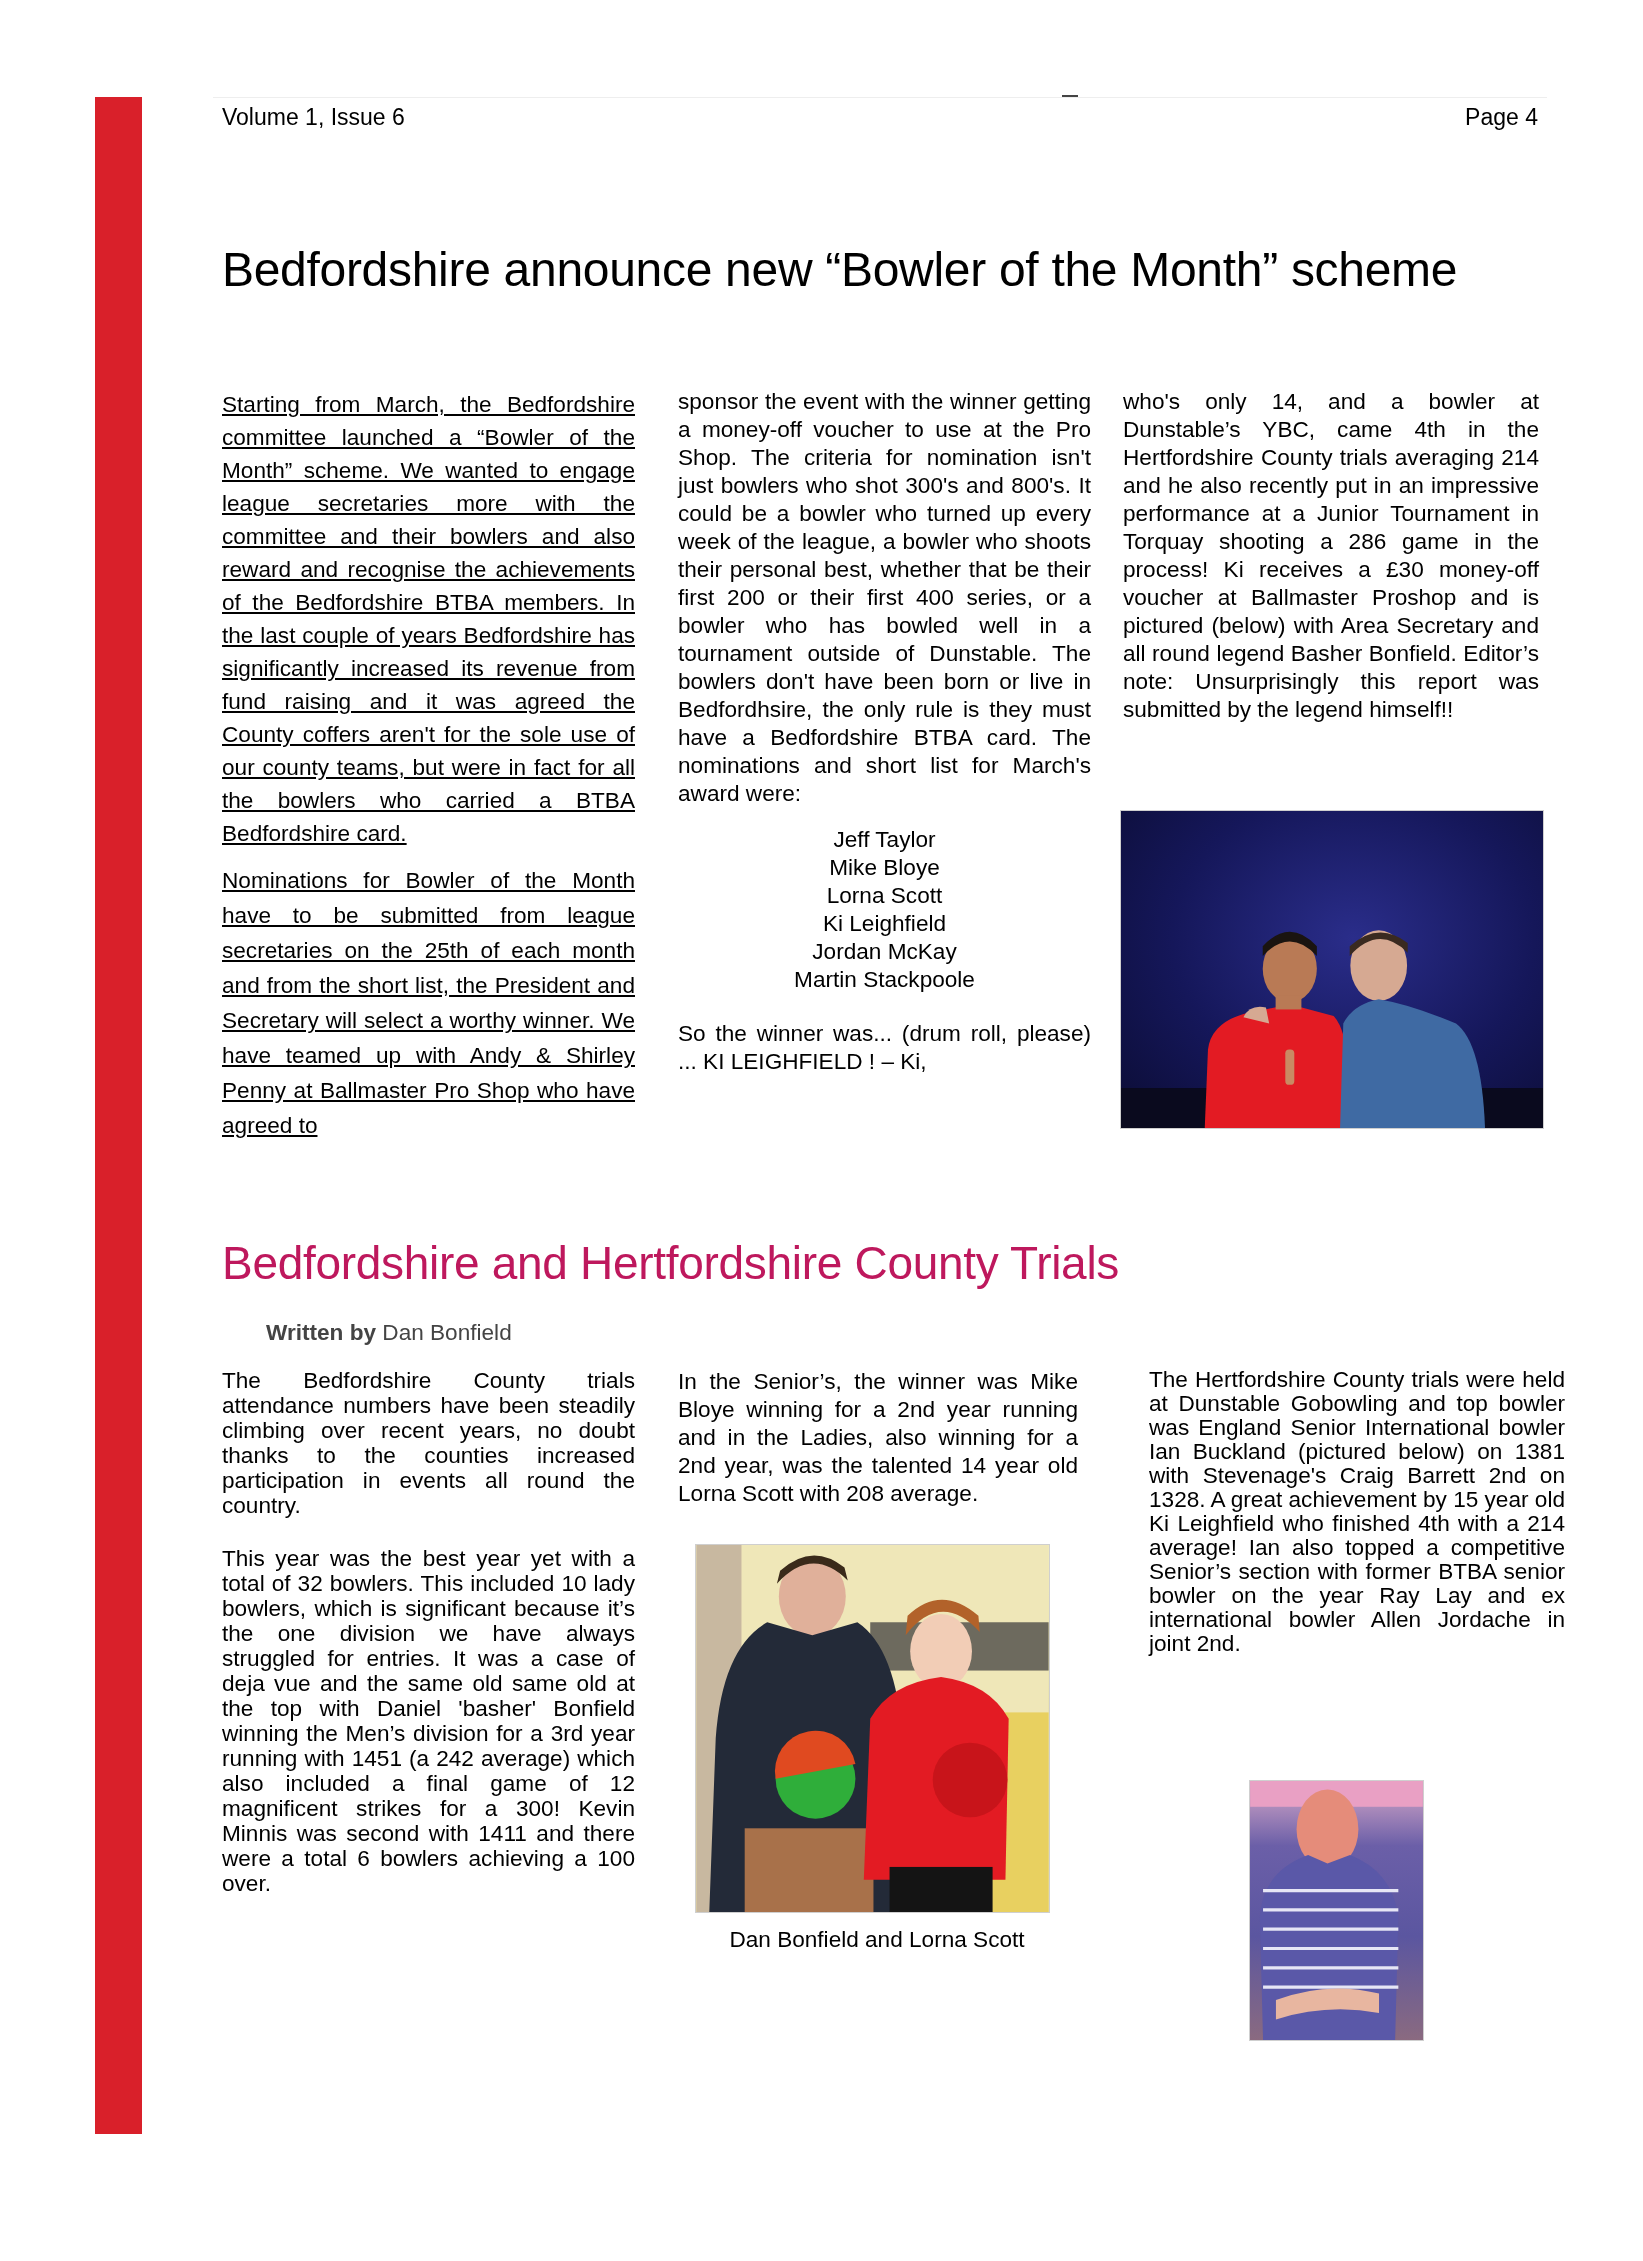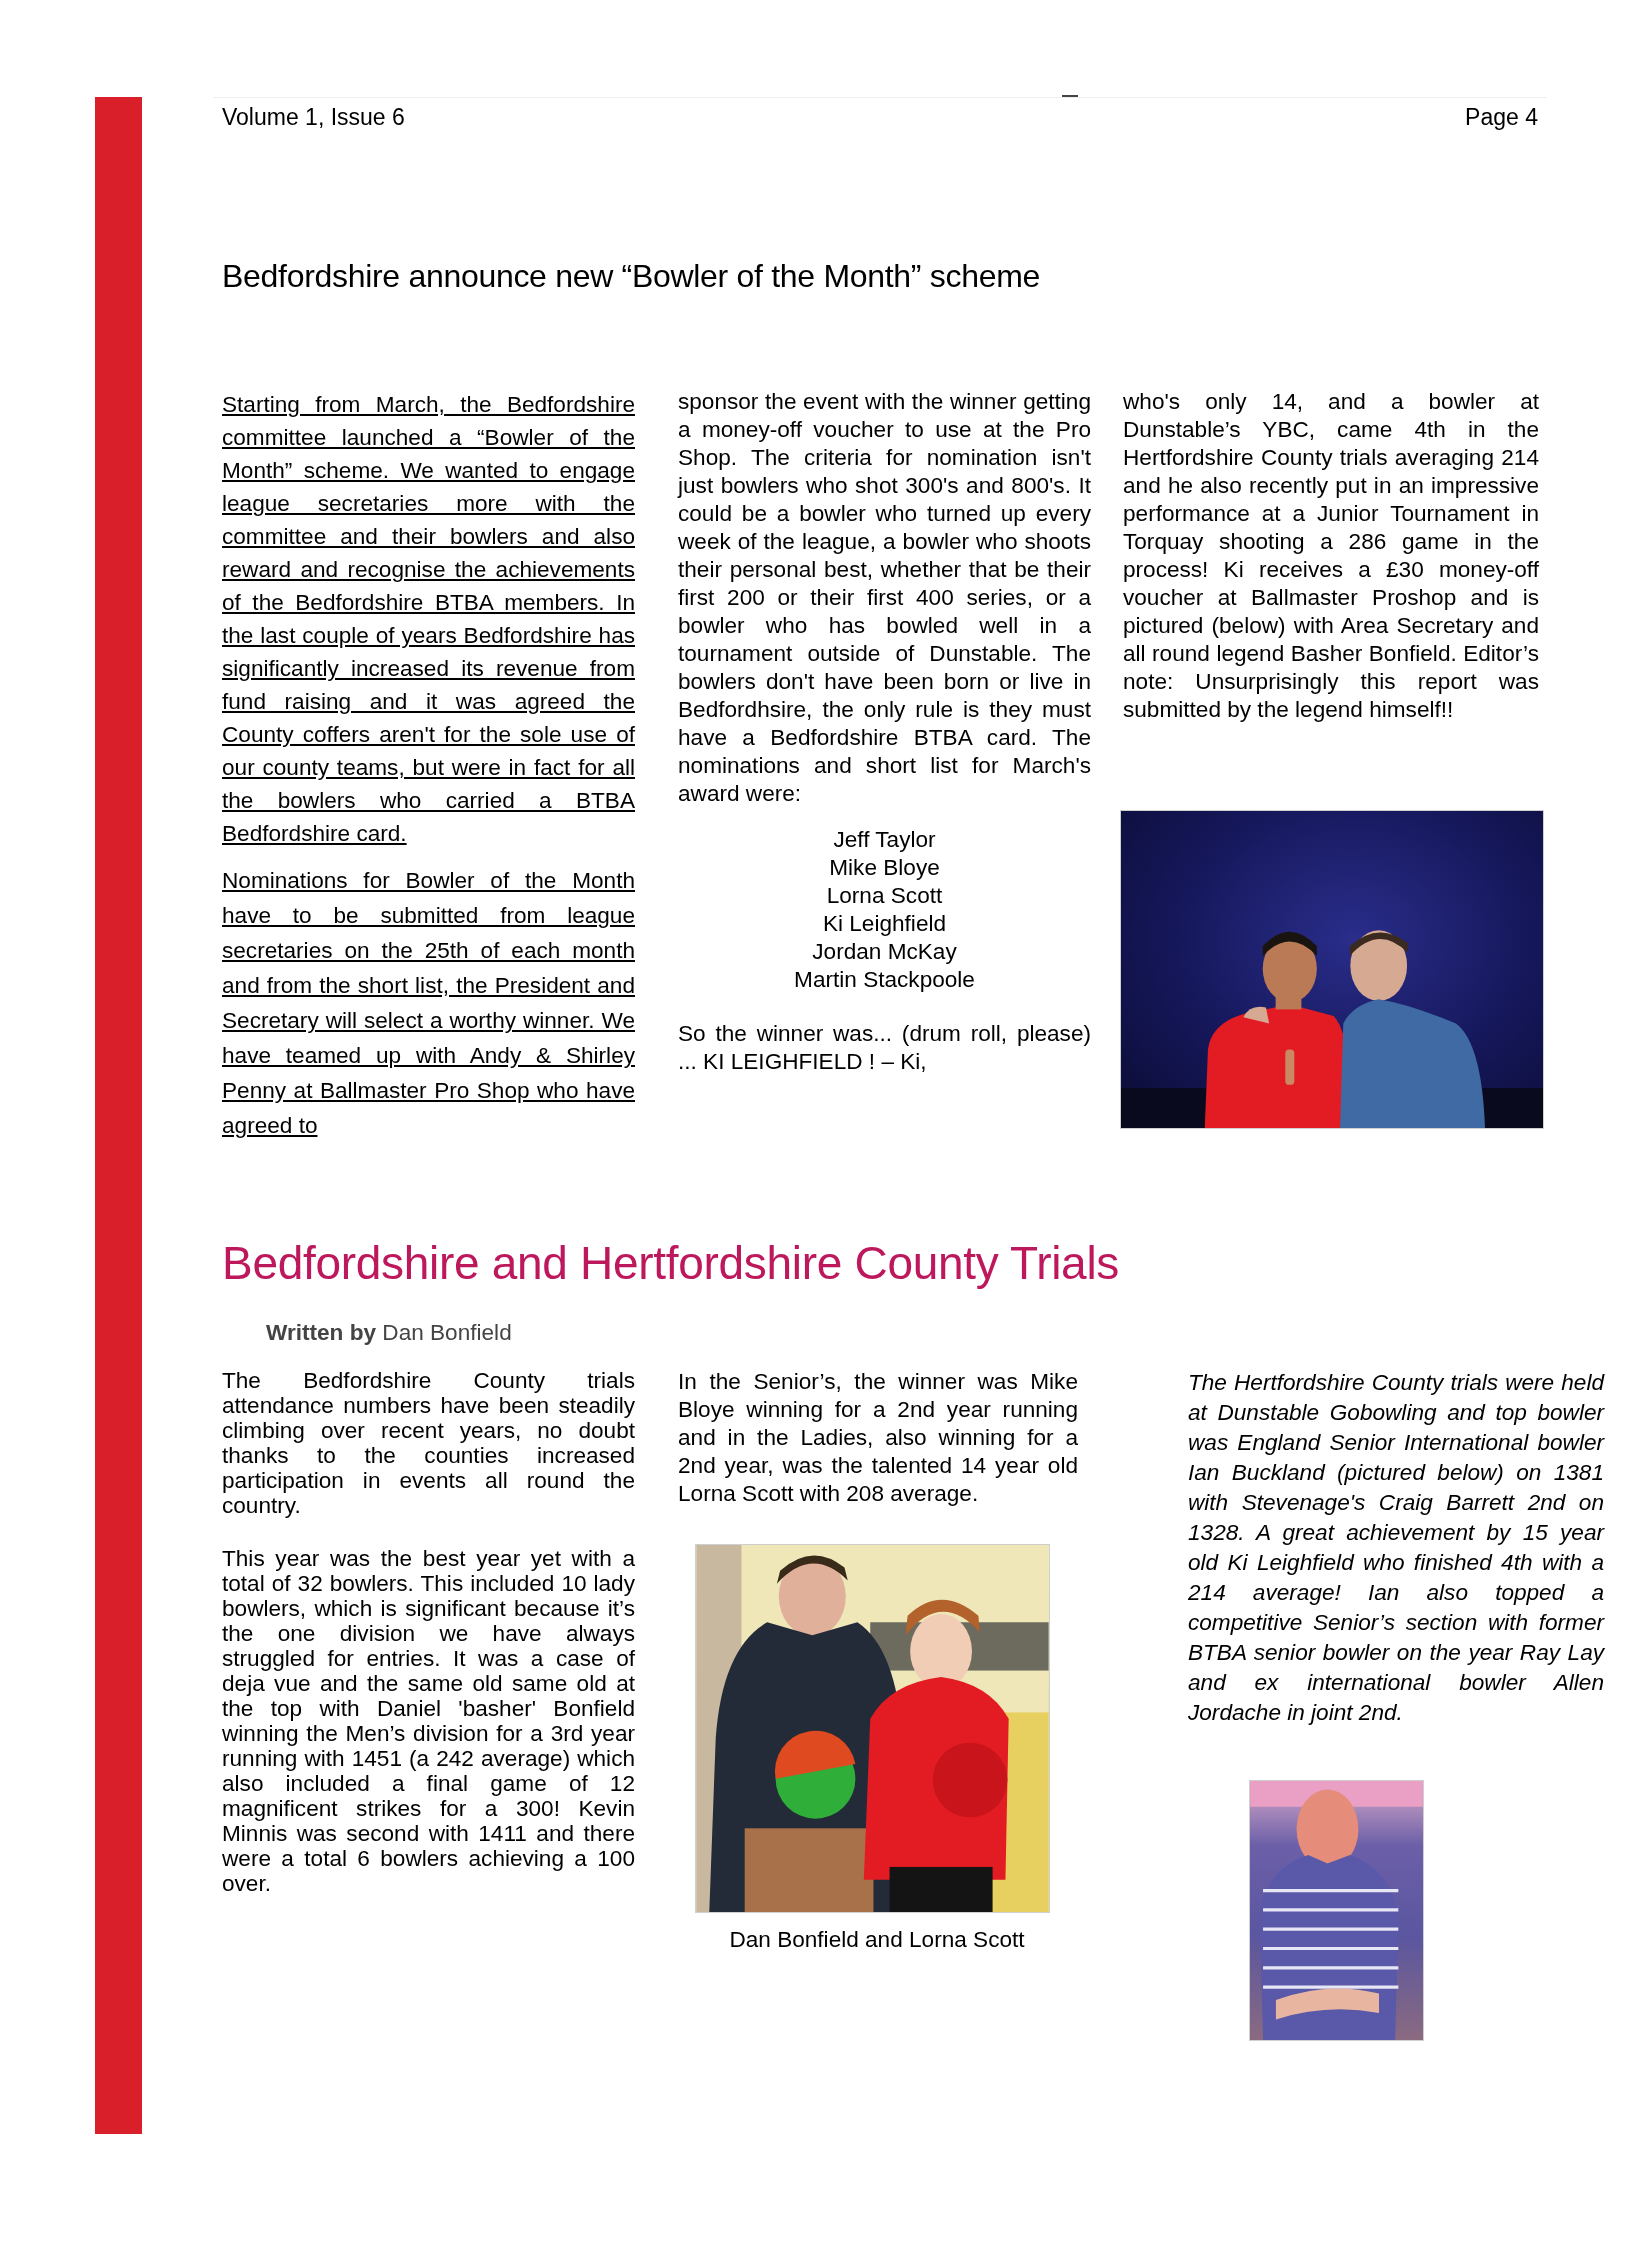--- a/index.html
+++ b/index.html
@@ -5,21 +5,21 @@
   html, body { margin:0; padding:0; background:#ffffff; }
   body { width:1644px; height:2261px; position:relative; overflow:hidden;
          font-family:"Liberation Sans", sans-serif; color:#000; }
   .abs { position:absolute; }
   #red-bar { left:95px; top:97px; width:47px; height:2037px; background:#D9202A; }
   #header-rule { left:213px; top:97px; width:1334px; height:1.3px; background:#eeeeee; }
   #header-dash { left:1062px; top:95px; width:15.5px; height:1.9px; background:#444; }
   .hdr { top:104px; font-size:23px; }
   #hdr-vol { left:222px; }
   #hdr-page { right:106px; }
-  #title1 { left:222px; top:258px; font-size:32px; white-space:nowrap; letter-spacing:-0.3px; }
+  #title1 { left:222px; top:242px; font-size:48px; white-space:nowrap; letter-spacing:-0.3px; }
   .col { width:413px; text-align:justify; text-align-last:auto; font-size:22.6px; }
   .col p { margin:0; }
   #c1 { left:222px; top:388px;text-decoration:underline; }
   #c1 .p1 { line-height:33px; }
   #c1 .p2 { line-height:35px; margin-top:13px; }
   #c2 { left:678px; top:388px; line-height:28px; }
   #c2 .names { text-align:center; margin:18px 0 26px 0; }
   #c2 .names div { line-height:28px; }
   #c3 { left:1123px; top:388px; line-height:28px; width:416px; }
   .photo { position:absolute; overflow:hidden; border:0.6px solid #cfcfcf; }
@@ -28,21 +28,21 @@
   #photo2 { left:695px; top:1544px; width:353px; height:367px;
             background:linear-gradient(180deg,#f3ecc0 0%,#e9e2b0 30%,#d6d29a 60%,#e4d98c 100%); }
   #photo3 { left:1249px; top:1780px; width:173px; height:259px;
             background:linear-gradient(180deg,#d8a9c8 0%,#6b5fa8 25%,#5b56a0 60%,#8a6a80 100%); }
   #title2 { left:222px; top:1236px; font-size:46px; color:#be185d; white-space:nowrap; letter-spacing:-0.3px; }
   #byline { left:222px; top:1320px; font-size:22.6px; color:#444444; }
   #byline b { font-weight:bold;margin-left:44px; }
   #s2c1 { left:222px; top:1368px; line-height:25px; }
   #s2c1 .p2 { margin-top:28px; }
   #s2c2 { left:678px; top:1368px; line-height:28px; width:400px; }
-  #s2c3 { left:1188px; top:1368px; line-height:30px; width:416px;font-style:italic; }
+  #s2c3 { left:1149px; top:1368px; line-height:24px; width:416px; }
   #caption2 { left:677px; top:1927px; width:400px; text-align:center; font-size:22.6px; }
 </style>
 </head>
 <body>
 
 <div class="abs" id="red-bar"></div>
 <div class="abs" id="header-rule"></div>
 <div class="abs" id="header-dash"></div>
 
 <div class="abs hdr" id="hdr-vol">Volume 1, Issue 6</div>

